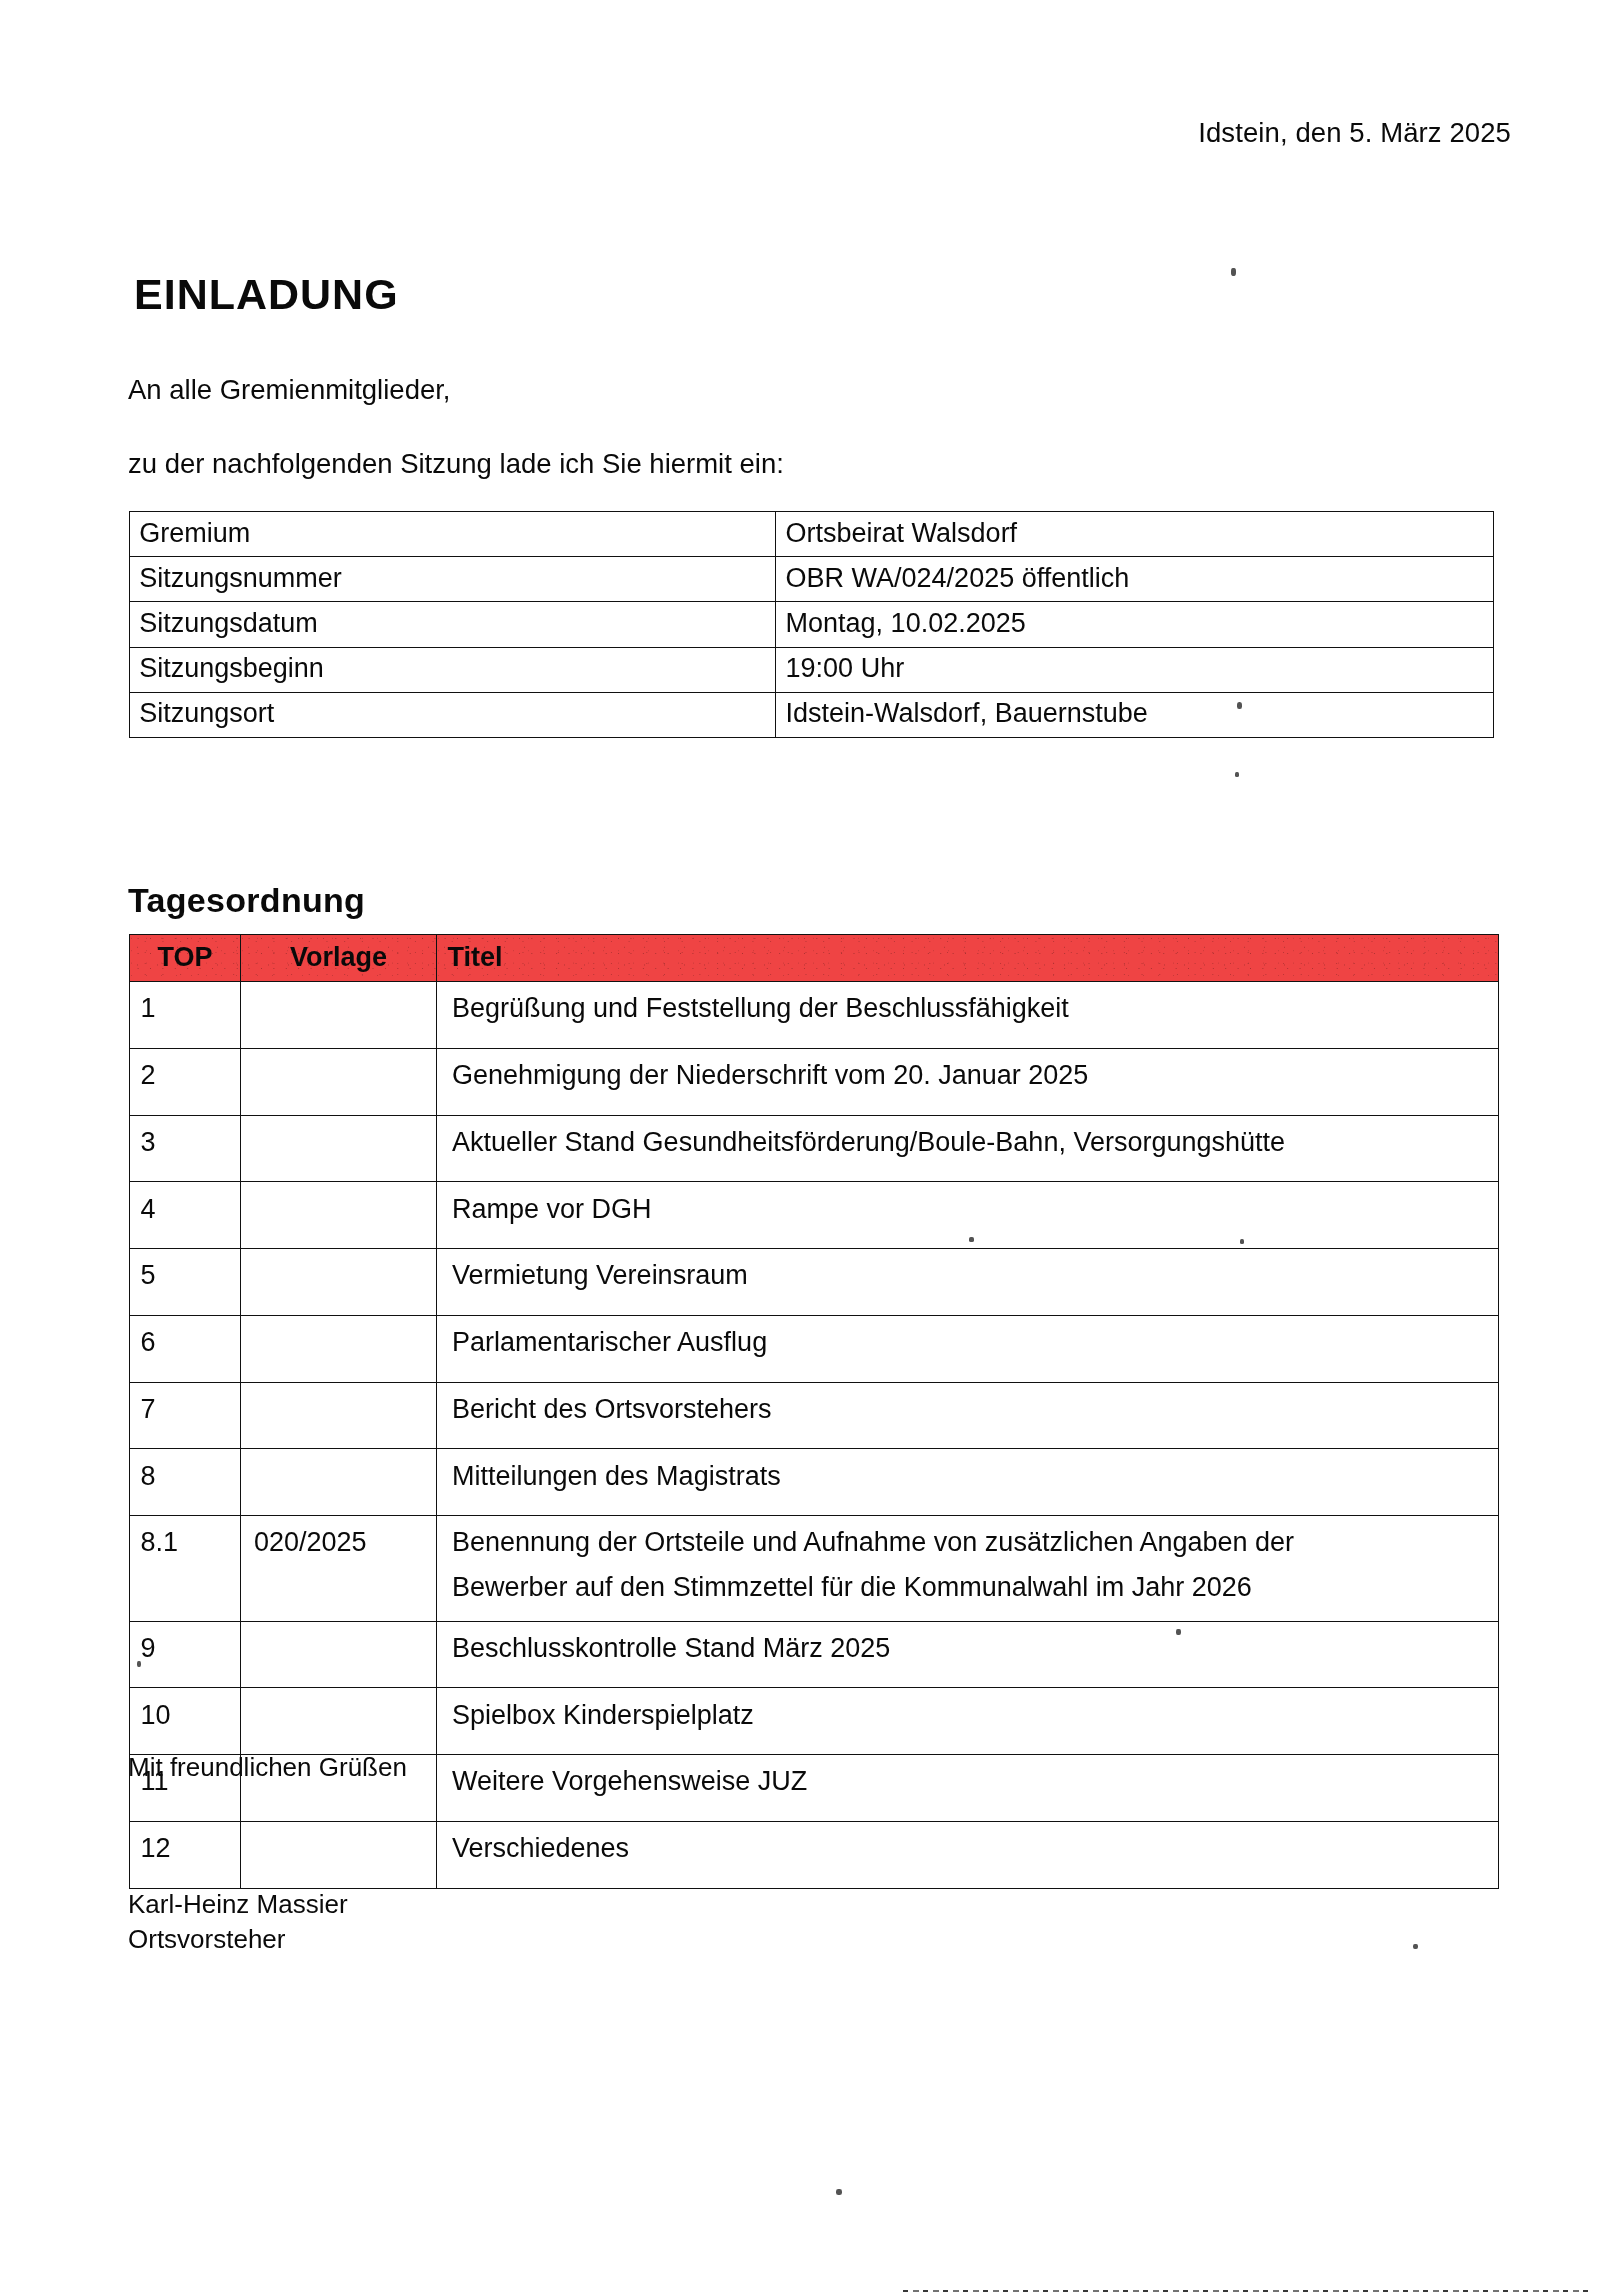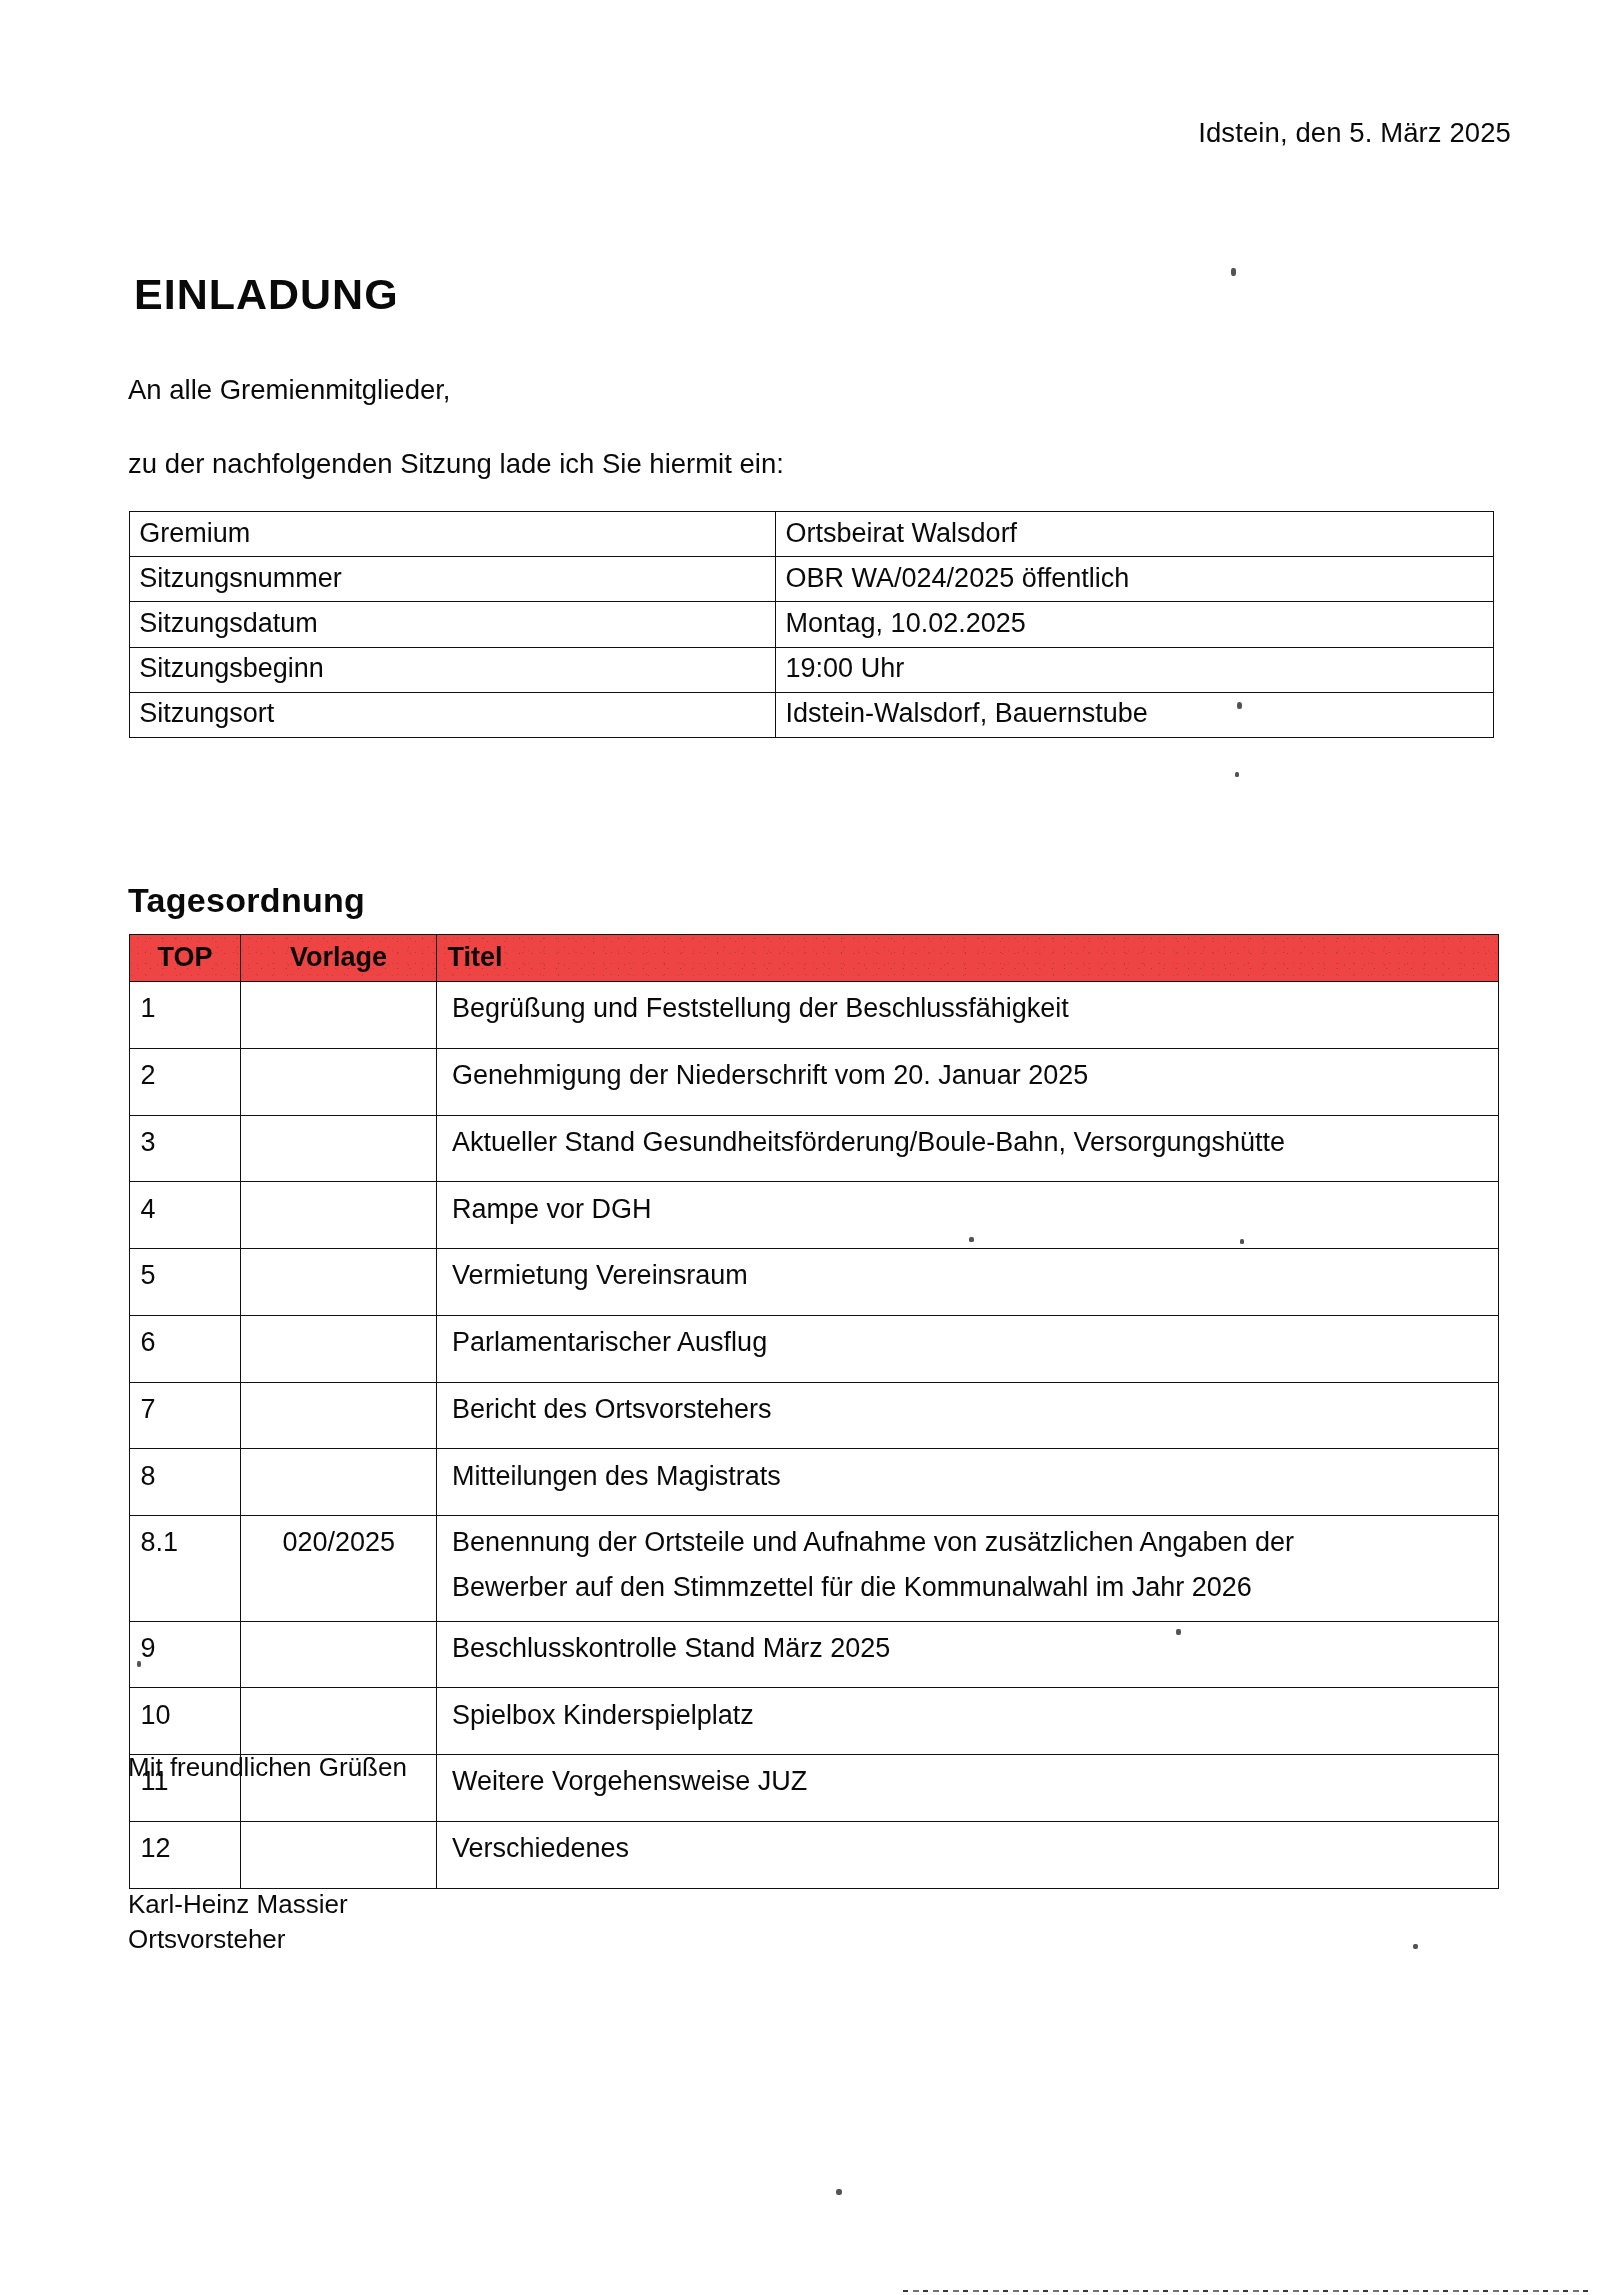--- a/index.html
+++ b/index.html
@@ -155,21 +155,21 @@
     opacity: .55;
   }
   .agenda-table th.c-top    { width: 111px; text-align: center; }
   .agenda-table th.c-vorl   { width: 196px; text-align: center; }
   .agenda-table th.c-titel  { text-align: left; padding-left: 10.5px; }
 
   .agenda-table tbody td {
     padding: 9.2px 6.5px 22px 9.2px;
   }
   .agenda-table tbody td.c-top  { width: 111px; text-align: left; padding-left: 10.5px; }
-  .agenda-table tbody td.c-vorl { width: 196px; text-align: center; padding-left: 7px; }
+  .agenda-table tbody td.c-vorl { width: 196px; text-align: left; padding-left: 13px; }
   .agenda-table tbody td.c-titel{ padding-left: 15px; }
   .agenda-table tbody tr.tall td { padding-bottom: 15.7px; }
   .agenda-table tbody td .l2 { display: block; margin-top: 10.5px; }
 
   
   .closing {
     position: absolute;
     top: 1752px;
     left: 128px;
     font-size: 26px;

